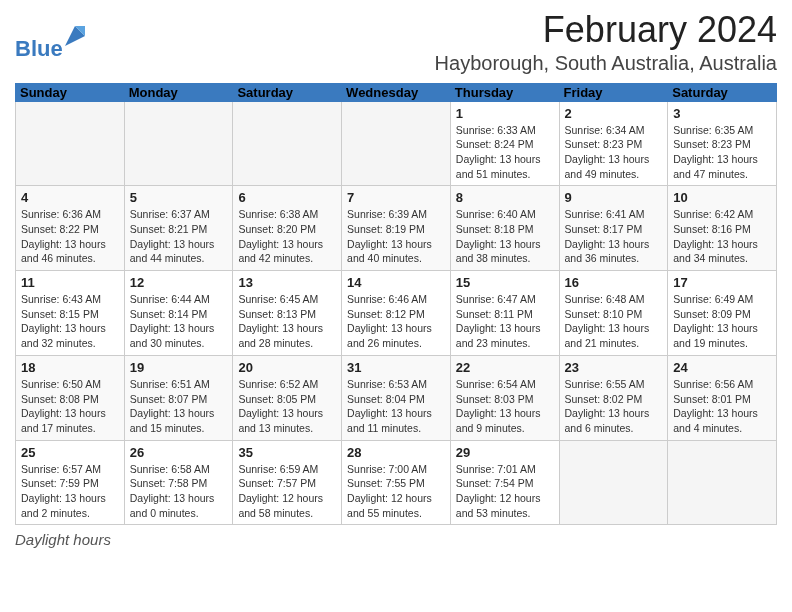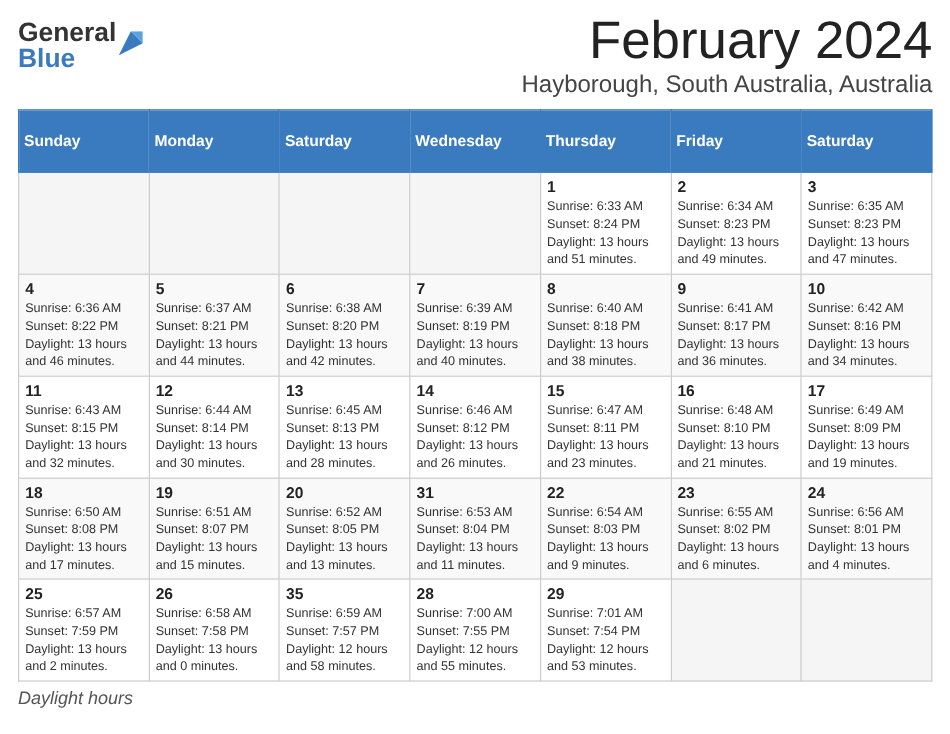--- a/index.html
+++ b/index.html
@@ -32,39 +32,39 @@
       width: 20px;
       height: 20px;
       margin-left: 2px;
       position: relative;
       top: -2px;
     }
     .title-area {
       text-align: right;
     }
     .main-title {
-      font-size: 44px;
+      font-size: 36px;
       font-weight: normal;
       color: #222;
       line-height: 1.1;
     }
     .subtitle {
       font-size: 20px;
       color: #444;
       margin-top: 2px;
     }
     table {
       width: 100%;
       border-collapse: collapse;
       font-size: 11px;
     }
     thead tr th {
       background-color: #3a7abf;
-      color: #ffffff;
-      padding: 18px 4px;
+      color: #000000;
+      padding: 1px 4px;
       text-align: left;
       font-size: 13px;
       font-weight: bold;
       border: 1px solid #3a7abf;
     }
     tbody tr td {
       border: 1px solid #ccc;
       padding: 4px 5px;
       vertical-align: top;
       width: calc(100% / 7);
@@ -96,21 +96,21 @@
       background: #f5f5f5 !important;
     }
   </style>
 </head>
 <body>
 
 <div class="header-area">
   <div class="logo">
     <div>
       <div class="logo-text">
-        <span class="general">General</span><br>
+        <br>
         <span class="blue">Blue</span>
       </div>
     </div>
     <svg class="logo-icon" viewBox="0 0 20 20">
       <polygon points="0,20 20,10 10,0" fill="#3a7abf"></polygon>
       <polygon points="10,0 20,10 20,0" fill="#5ba3e0"></polygon>
     </svg>
   </div>
   <div class="title-area">
     <div class="main-title">February 2024</div>

